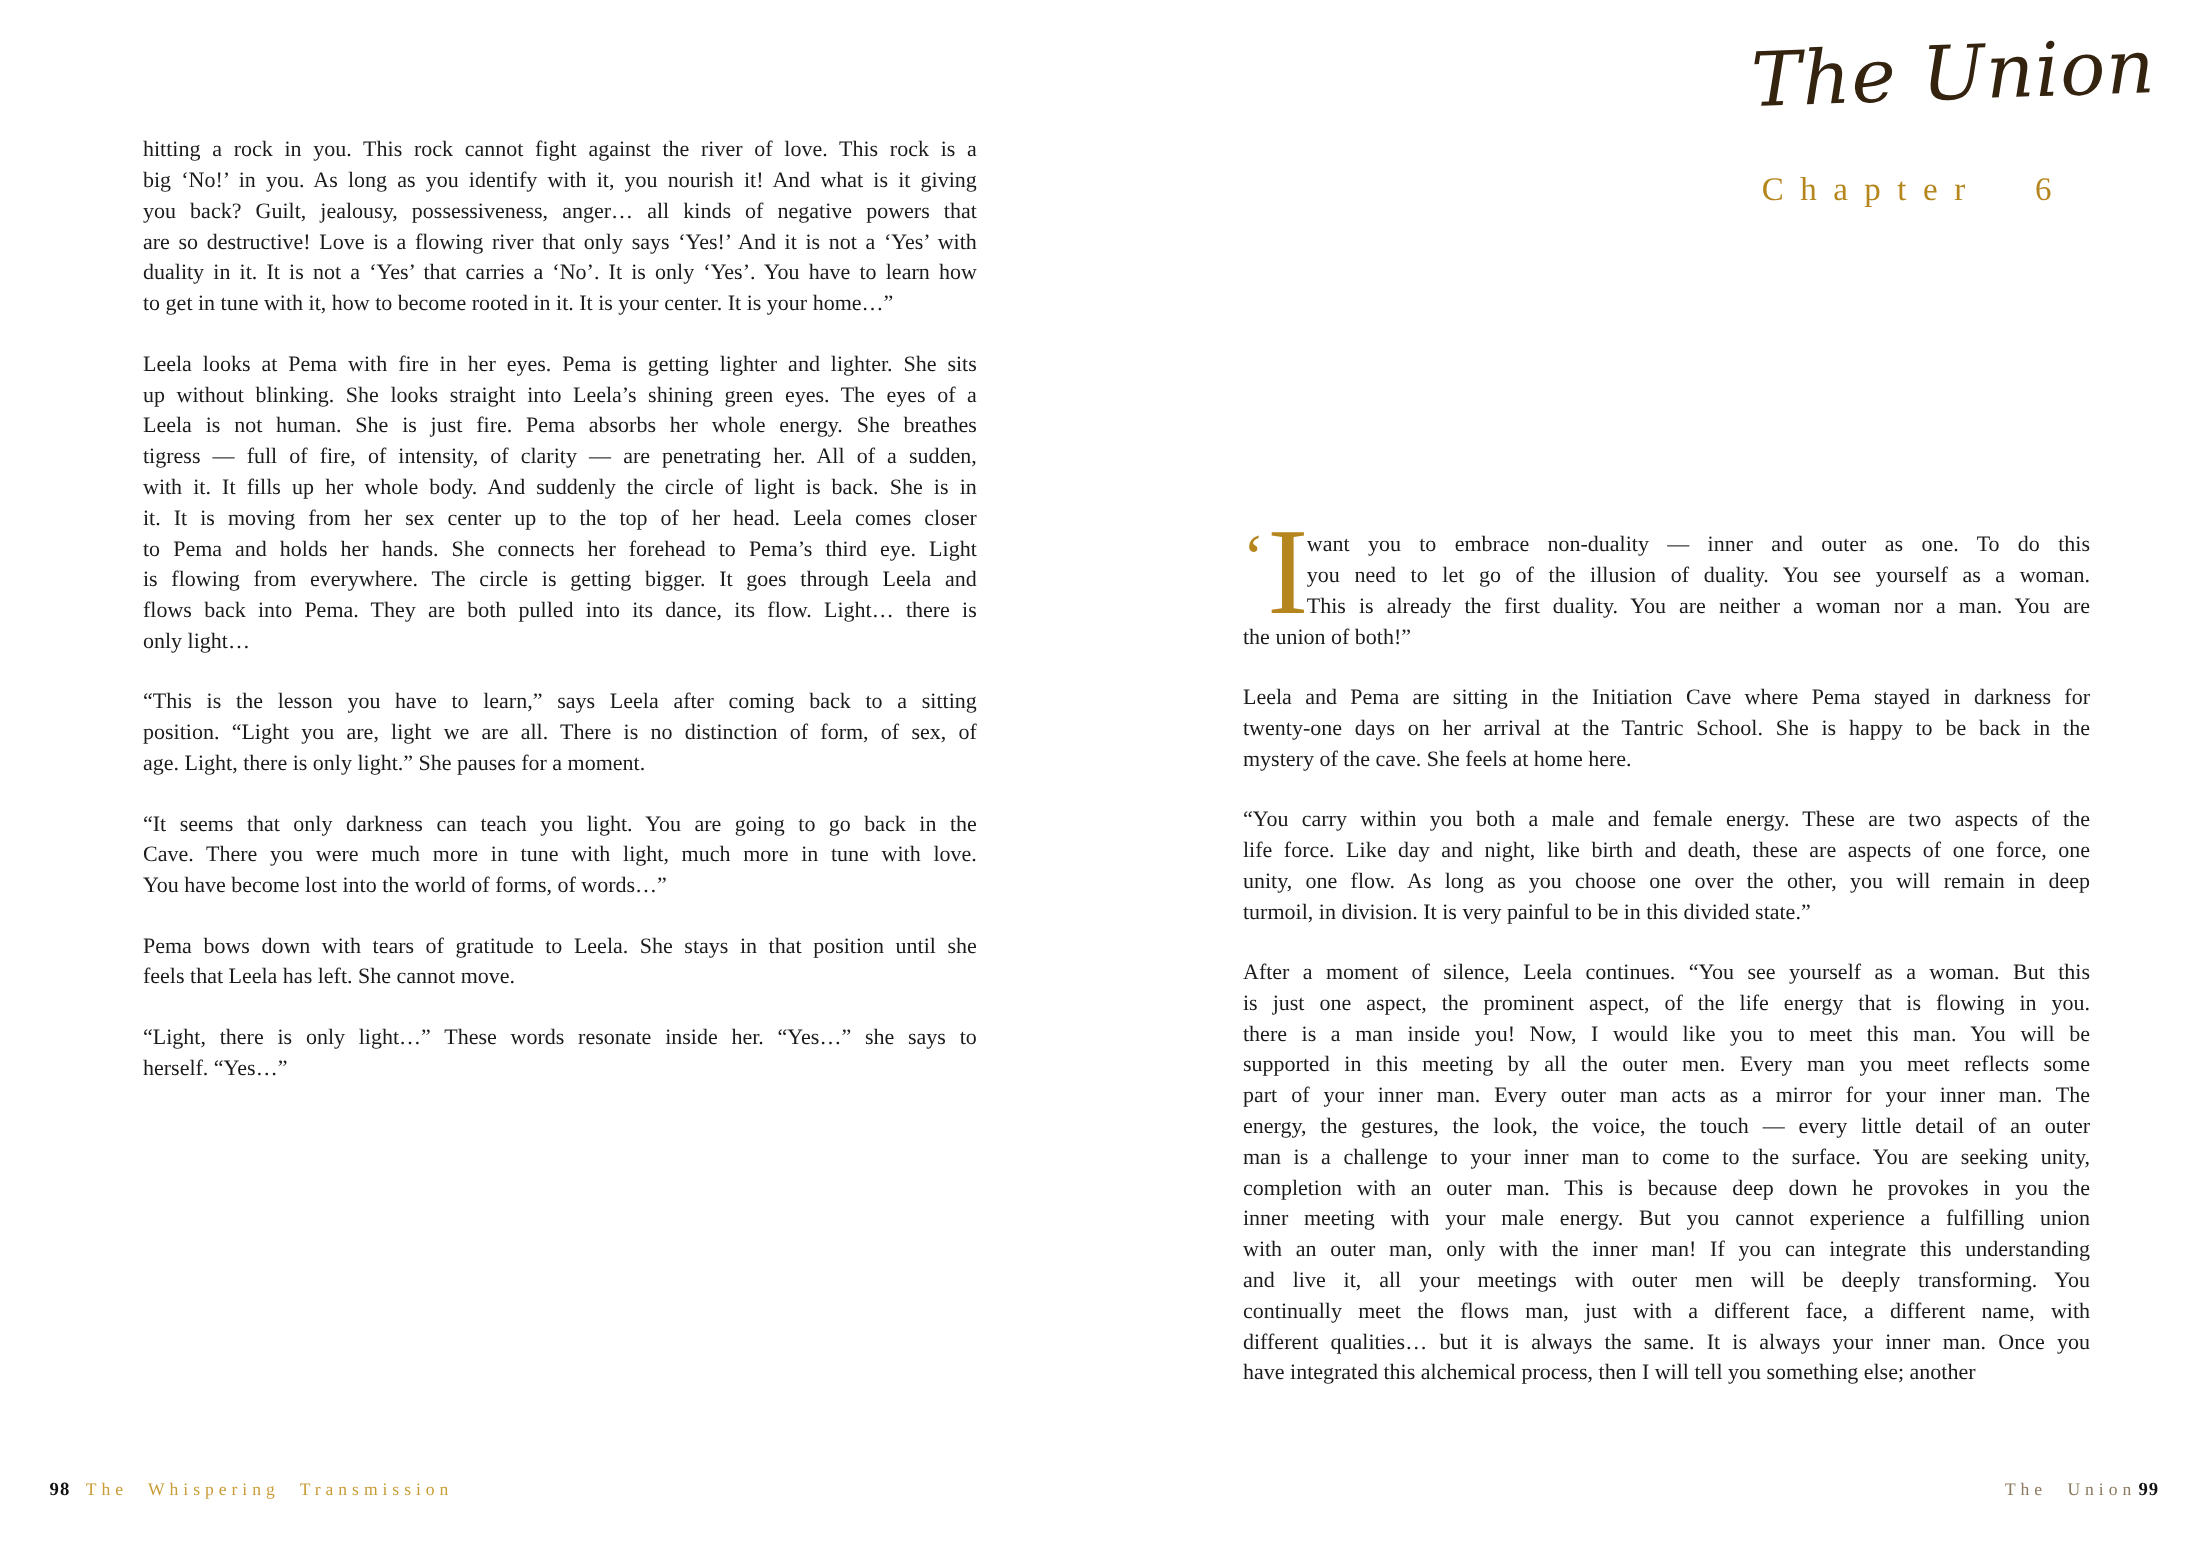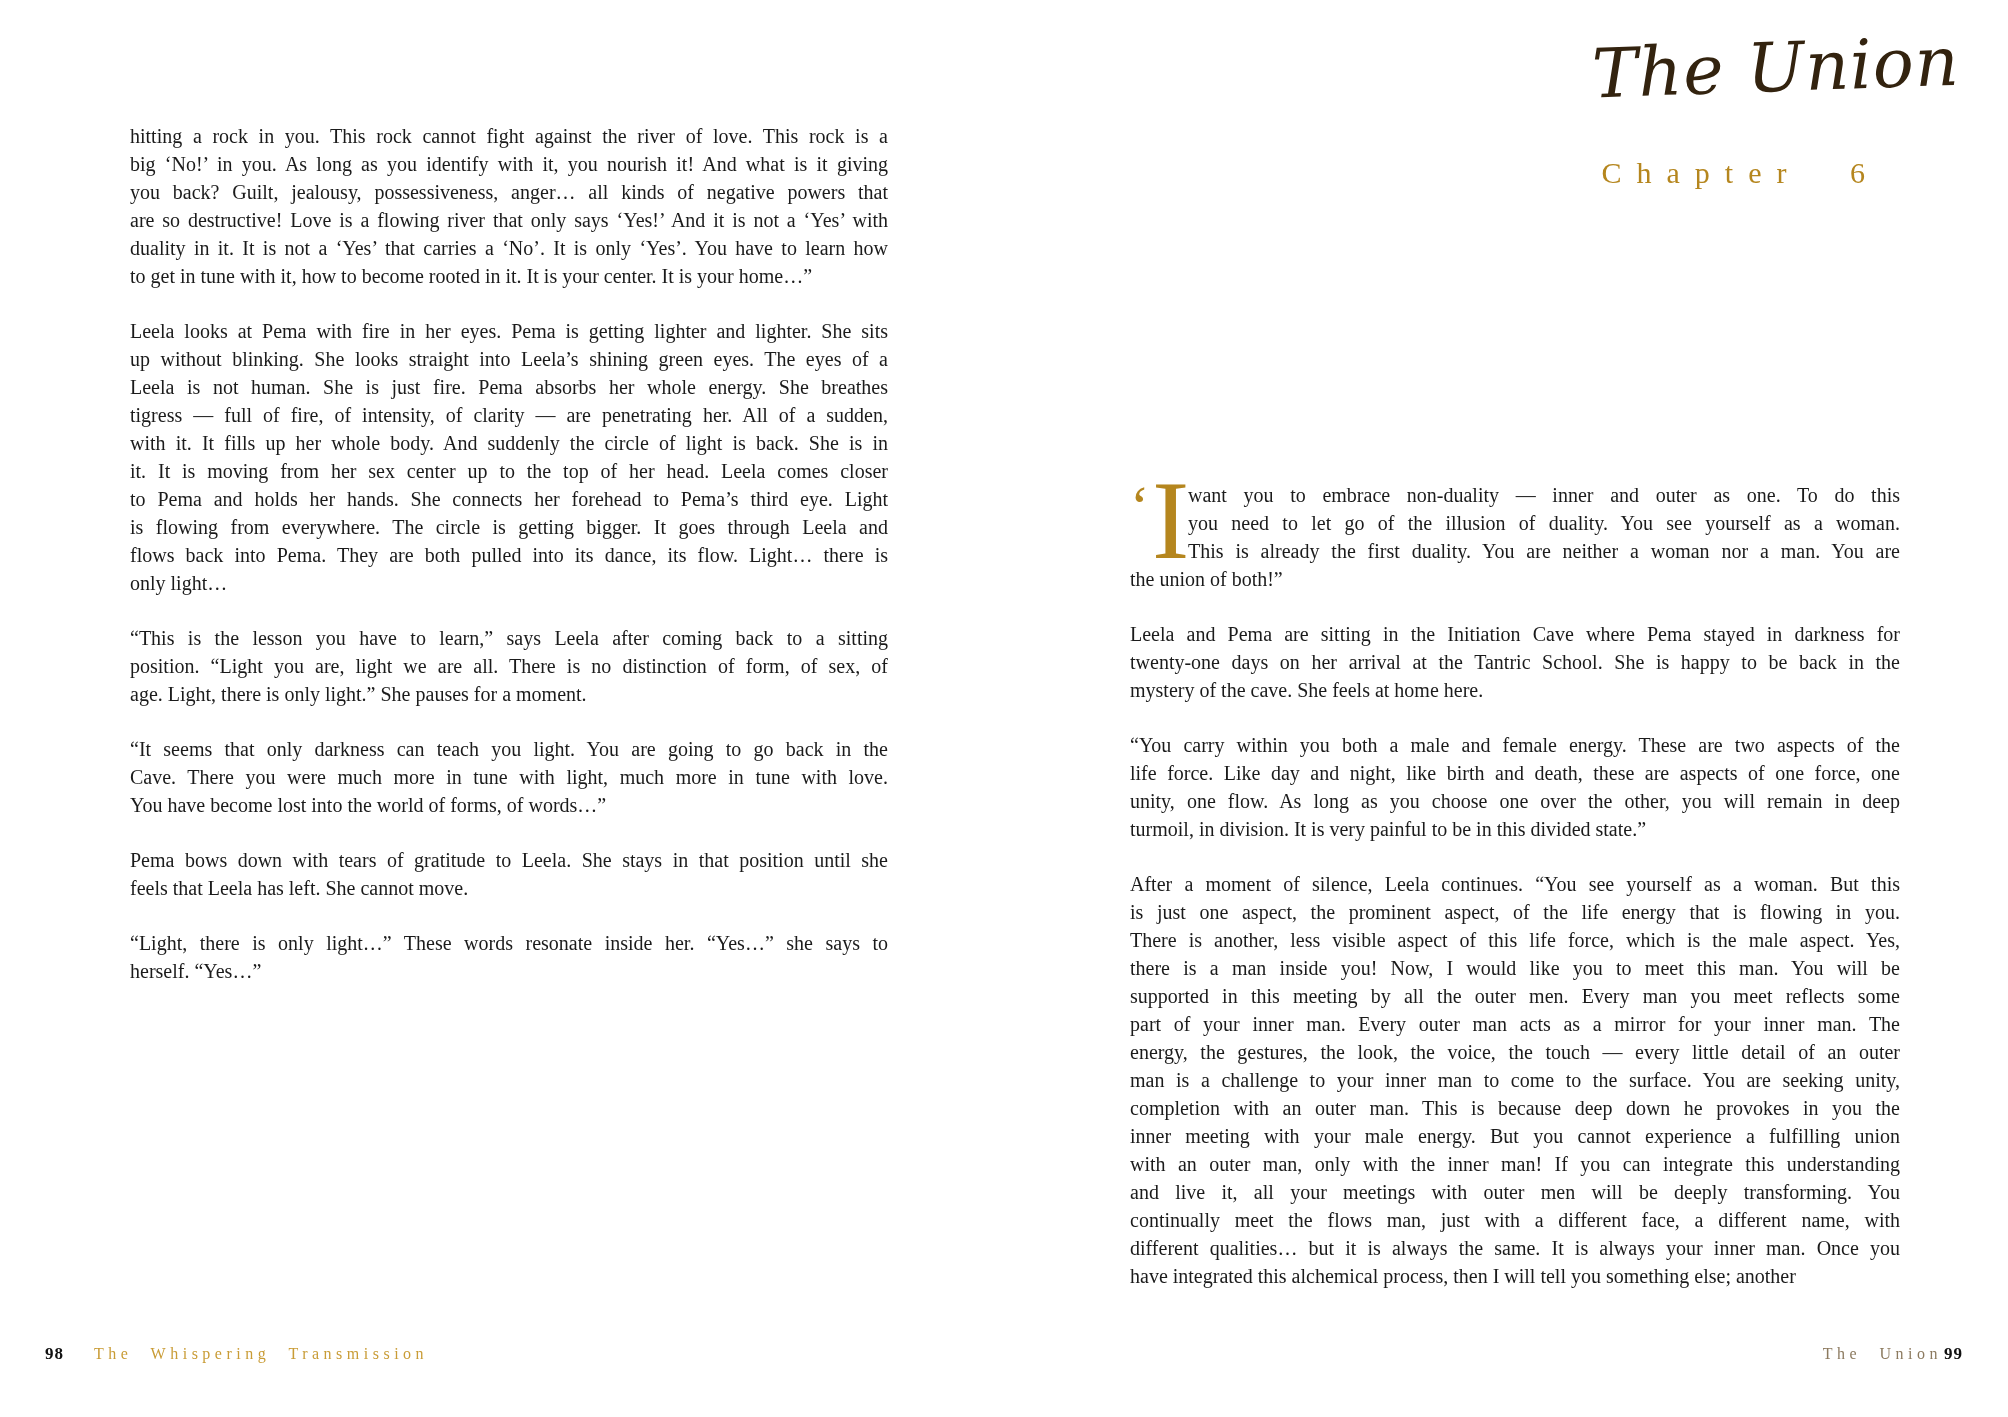--- a/index.html
+++ b/index.html
@@ -64,21 +64,21 @@
   }
   .footer-left  { left:45px; }
   .footer-right { right:45px; }
   .pagenum {
     font-weight:bold; color:#111111; font-size:17px;
     letter-spacing:1px;
   }
   .footer-title {
     letter-spacing:4.5px; word-spacing:10px;
   }
-  .footer-left .pagenum { margin-right:30px; }
+  .footer-left .pagenum { margin-right:14px; }
   .footer-right .pagenum { margin-left:2px;text-align:right; }
   .gold { color:#c99c36; }
   .tan  { color:#8c7a5f; }
 </style>
 </head>
 <body>
 
 <div class="spread">
 
   <div class="chapter-script">The Union</div>
@@ -146,21 +146,20 @@
       </div>
     <div class="para">
         <div class="line">“You carry within you both a male and female energy. These are two aspects of the</div>
         <div class="line">life force. Like day and night, like birth and death, these are aspects of one force, one</div>
         <div class="line">unity, one flow. As long as you choose one over the other, you will remain in deep</div>
         <div class="line last">turmoil, in division. It is very painful to be in this divided state.”</div>
       </div>
     <div class="para">
         <div class="line">After a moment of silence, Leela continues. “You see yourself as a woman. But this</div>
         <div class="line">is just one aspect, the prominent aspect, of the life energy that is flowing in you.</div>
-        <div class="line">There is another, less visible aspect of this life force, which is the male aspect. Yes,</div>
         <div class="line">there is a man inside you! Now, I would like you to meet this man. You will be</div>
         <div class="line">supported in this meeting by all the outer men. Every man you meet reflects some</div>
         <div class="line">part of your inner man. Every outer man acts as a mirror for your inner man. The</div>
         <div class="line">energy, the gestures, the look, the voice, the touch — every little detail of an outer</div>
         <div class="line">man is a challenge to your inner man to come to the surface. You are seeking unity,</div>
         <div class="line">completion with an outer man. This is because deep down he provokes in you the</div>
         <div class="line">inner meeting with your male energy. But you cannot experience a fulfilling union</div>
         <div class="line">with an outer man, only with the inner man! If you can integrate this understanding</div>
         <div class="line">and live it, all your meetings with outer men will be deeply transforming. You</div>
         <div class="line">continually meet the flows man, just with a different face, a different name, with</div>

